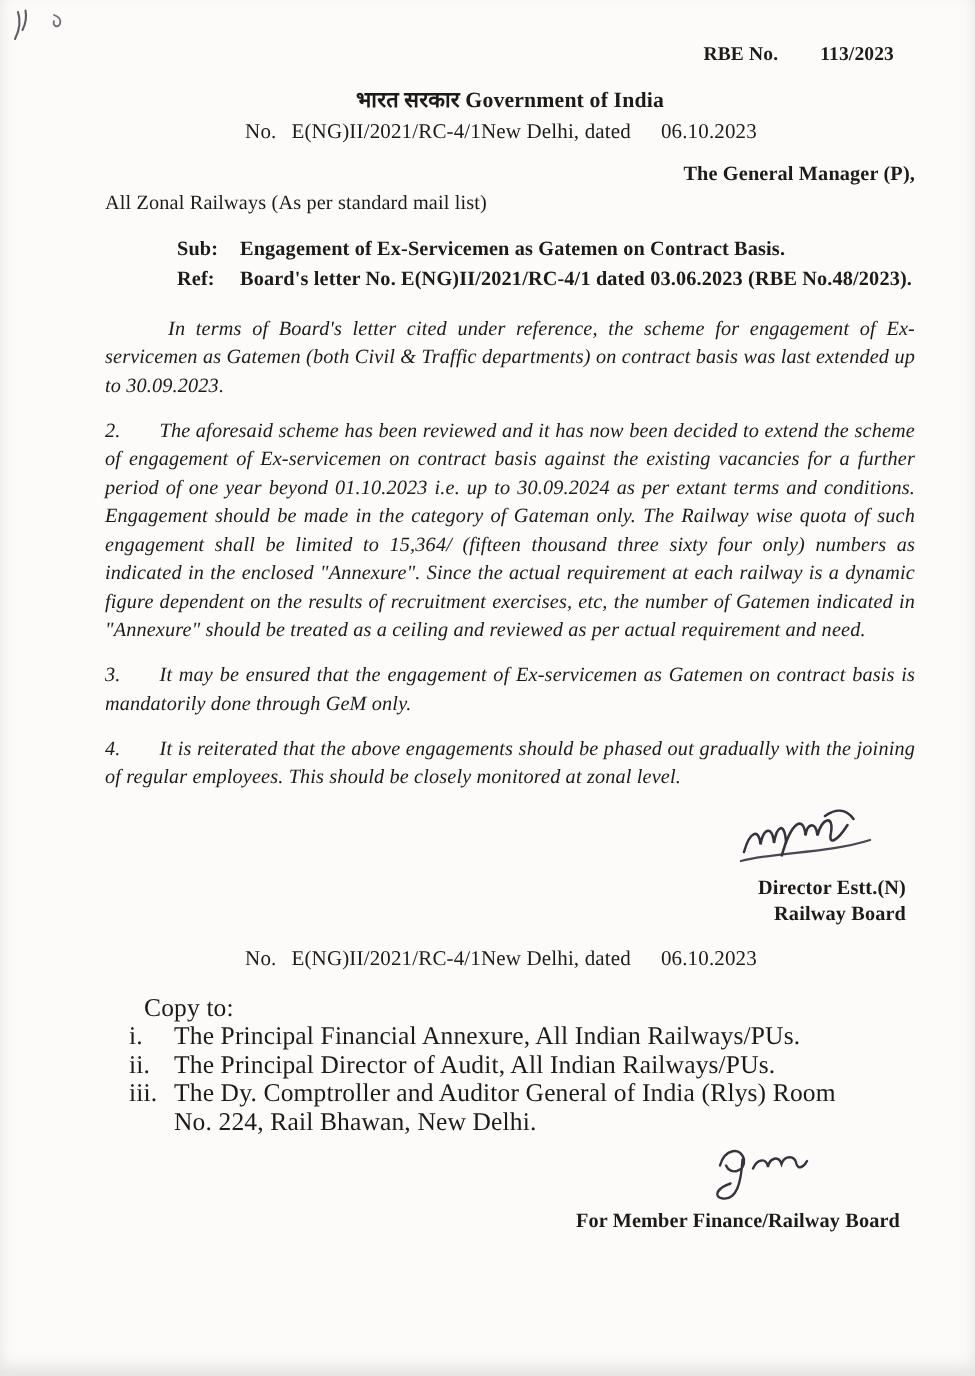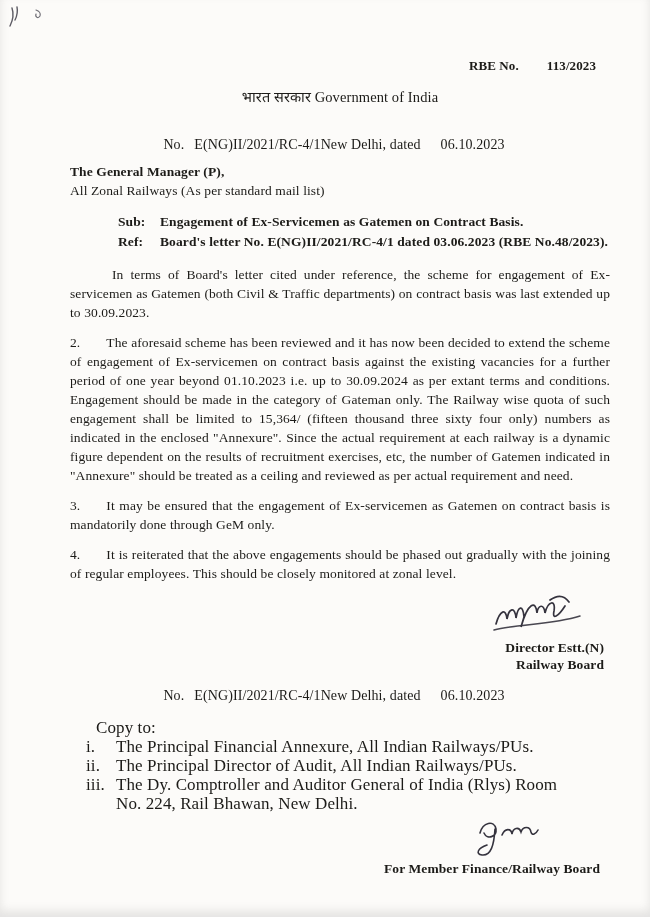--- a/index.html
+++ b/index.html
@@ -7,51 +7,51 @@
   body { font-family: "Liberation Serif", "DejaVu Serif", serif; }
 
   .page {
     position: relative;
     width: 650px;
     height: 917px;
     margin: 0 auto;
     background: #fcfbf9;
     color: #1c1b18;
     overflow: hidden;
-    padding: 58px 40px 0 70px;
+    padding: 28px 40px 0 70px;
     letter-spacing: 0.1px;
     box-shadow: inset 0 -6px 10px rgba(120,120,120,0.18);
   }
 
   .corner-marks { position: absolute; top: 4px; left: 6px; }
 
   .rbe-row {
     text-align: right;
     padding-right: 14px;
     font-weight: bold;
     font-size: 13px;
     margin-bottom: 12px;
   }
   .rbe-row .rbe-value { margin-left: 28px; }
 
-  .letterhead { text-align: center; font-weight: normal; font-size: 14.5px; line-height: 22px; margin-bottom: 29px; }
+  .letterhead { text-align: center; font-weight: bold; font-size: 14.5px; line-height: 22px; margin-bottom: 3px; }
 
   .row-split { display: flex; justify-content: center; font-size: 14px; }
   .row-split .refno .no-label { margin-right: 10px; }
   .row-split .placedate { margin-right: 12px; }
   .row-split .placedate .date-value { margin-left: 20px; }
 
   .addressee { margin-top: 9px; font-size: 13.5px; line-height: 19px; }
-  .addressee .addr1 { font-weight: bold; }
+  .addressee .addr1 { font-weight: bold; text-align: right; }
 
   .subref { margin-top: 12px; margin-left: 48px; font-weight: bold; font-size: 13.5px; line-height: 20px; }
   .subref .lbl { display: inline-block; width: 42px; }
 
   .body-paras { margin-top: 13px; font-size: 13.5px; line-height: 19px; text-align: justify; }
-  .para { margin-bottom: 11px; }
+  .para { margin-bottom: 11px; font-style: italic; }
   .para-indent { text-indent: 42px; }
   .pnum { margin-right: 26px; }
 
   .sign-block-1 {
     margin-top: 2px;
     margin-right: 6px;
     text-align: right;
     font-weight: bold;
     font-size: 13.5px;
     line-height: 17.5px;

